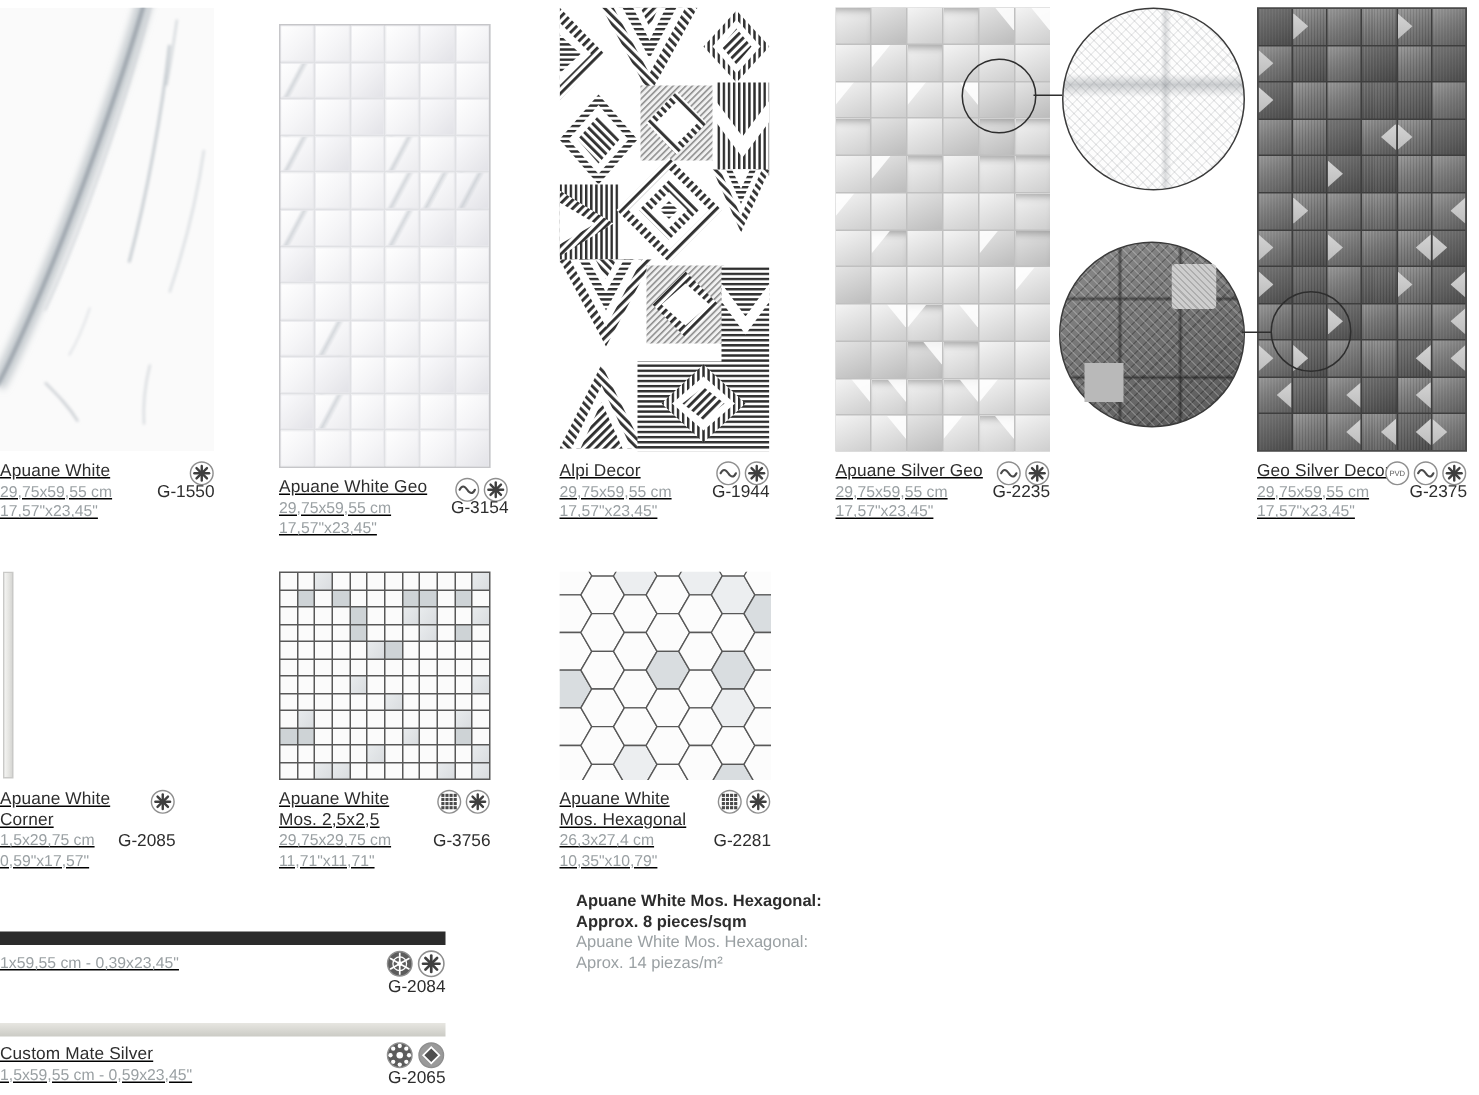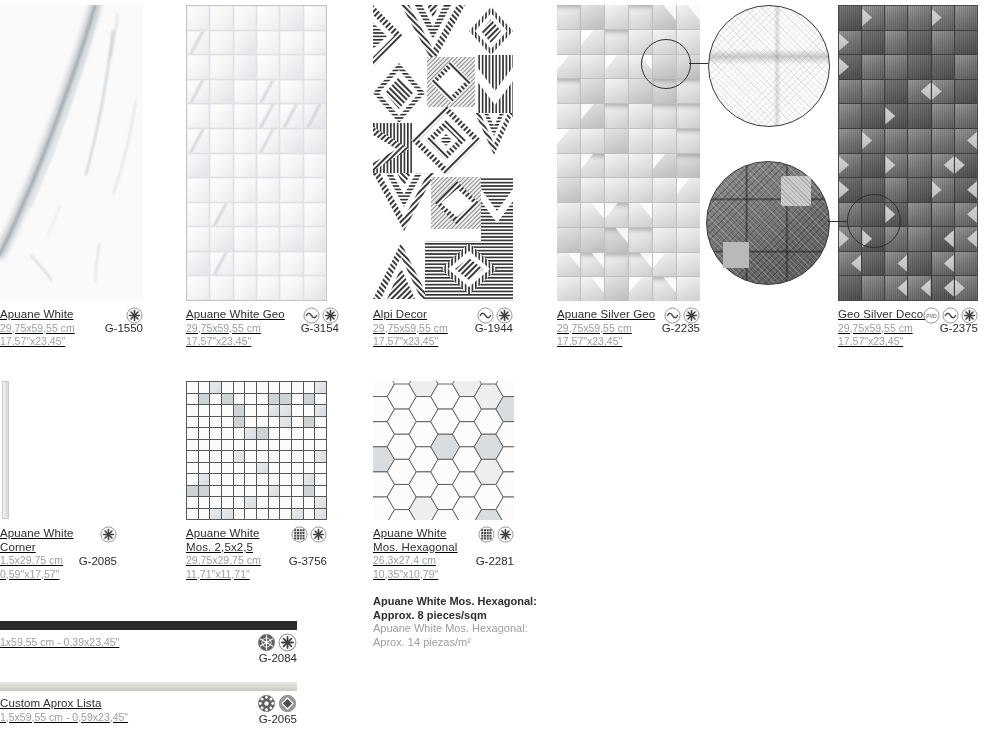--- a/index.html
+++ b/index.html
@@ -110,21 +110,21 @@
             </svg>
           </span>
         </div>
       <div class="name">Apuane White</div>
       <div class="dim">29,75x59,55 cm</div>
       <div class="dim">17,57"x23,45"</div>
       <div class="code">G-1550</div>
     </div>
   </div>
 
-  <div class="card" style="left:186px;top:5px;width:153px">
+  <div class="card" style="left:186px;top:16px;width:153px">
     <div class="tile geo-white" style="grid-template-columns: repeat(6, 1fr); grid-template-rows: repeat(12, 1fr);">
         <div style="background: linear-gradient(135deg, rgb(255, 255, 255), rgb(245, 245, 247) 55%, rgb(235, 235, 238)); box-shadow: rgb(232, 232, 236) 0px 0px 0px 0.5px inset;"></div>
         <div style="background: linear-gradient(135deg, rgb(255, 255, 255), rgb(245, 245, 247) 55%, rgb(235, 235, 238)); box-shadow: rgb(232, 232, 236) 0px 0px 0px 0.5px inset;"></div>
         <div style="background: linear-gradient(135deg, rgb(255, 255, 255), rgb(245, 245, 247) 55%, rgb(235, 235, 238)); box-shadow: rgb(232, 232, 236) 0px 0px 0px 0.5px inset;"></div>
         <div style="background: linear-gradient(135deg, rgb(255, 255, 255), rgb(245, 245, 247) 55%, rgb(235, 235, 238)); box-shadow: rgb(232, 232, 236) 0px 0px 0px 0.5px inset;"></div>
         <div style="background: linear-gradient(135deg, rgb(251, 251, 253), rgb(238, 238, 241) 55%, rgb(226, 226, 231)); box-shadow: rgb(232, 232, 236) 0px 0px 0px 0.5px inset;"></div>
         <div style="background: linear-gradient(135deg, rgb(255, 255, 255), rgb(245, 245, 247) 55%, rgb(235, 235, 238)); box-shadow: rgb(232, 232, 236) 0px 0px 0px 0.5px inset;"></div>
         <div style="background: linear-gradient(118deg, rgba(255, 255, 255, 0) 38%, rgba(186, 192, 198, 0.55) 46%, rgba(255, 255, 255, 0) 56%), linear-gradient(135deg, rgb(255, 255, 255), rgb(245, 245, 247) 55%, rgb(235, 235, 238)); box-shadow: rgb(232, 232, 236) 0px 0px 0px 0.5px inset;"></div>
         <div style="background: linear-gradient(135deg, rgb(255, 255, 255), rgb(245, 245, 247) 55%, rgb(235, 235, 238)); box-shadow: rgb(232, 232, 236) 0px 0px 0px 0.5px inset;"></div>
         <div style="background: linear-gradient(135deg, rgb(251, 251, 253), rgb(238, 238, 241) 55%, rgb(226, 226, 231)); box-shadow: rgb(232, 232, 236) 0px 0px 0px 0.5px inset;"></div>
@@ -979,21 +979,21 @@
           </span>
         </div>
       <div class="name">Apuane White</div>
       <div class="name">Mos. Hexagonal</div>
       <div class="dim">26,3x27,4 cm</div>
       <div class="dim">10,35"x10,79"</div>
       <div class="code">G-2281</div>
     </div>
   </div>
 
-  <div class="note" style="position:absolute;left:373px;top:595px;width:210px">
+  <div class="note" style="position:absolute;left:384px;top:595px;width:210px">
     <div class="nb">Apuane White Mos. Hexagonal:</div>
     <div class="nb">Approx. 8 pieces/sqm</div>
     <div class="ng">Apuane White Mos. Hexagonal:</div>
     <div class="ng">Aprox. 14 piezas/m²</div>
   </div>
 
   <div class="card lista" style="left:0;top:621px;width:297px">
     <div class="strip-black"></div>
     <div class="caption">
       <div class="icons icons-lg">
@@ -1051,19 +1051,19 @@
               </g>
             </svg>
           </span>
           <span class="icon">
             <svg viewBox="0 0 20 20">
               <circle cx="10" cy="10" r="8.6" fill="#9a9a9a" stroke="#8f8f8f"></circle>
               <rect x="6" y="6" width="8" height="8" transform="rotate(45 10 10)" fill="#4f4f4f" stroke="#fff" stroke-width="1.2"></rect>
             </svg>
           </span>
         </div>
-      <div class="name">Custom Aprox Lista</div>
+      <div class="name">Custom Mate Silver</div>
       <div class="dim">1,5x59,55 cm - 0,59x23,45"</div>
       <div class="code">G-2065</div>
     </div>
   </div>
 
 </div>
 
 </body></html>

